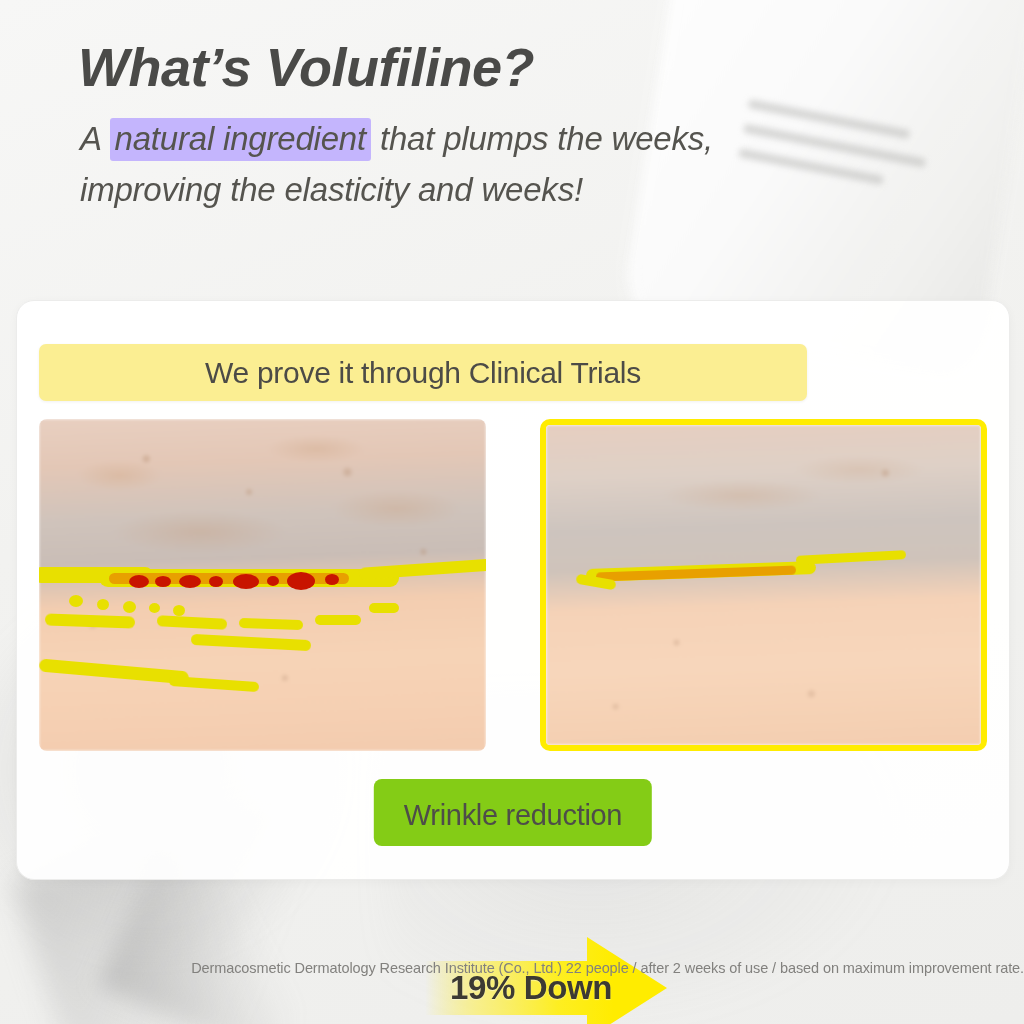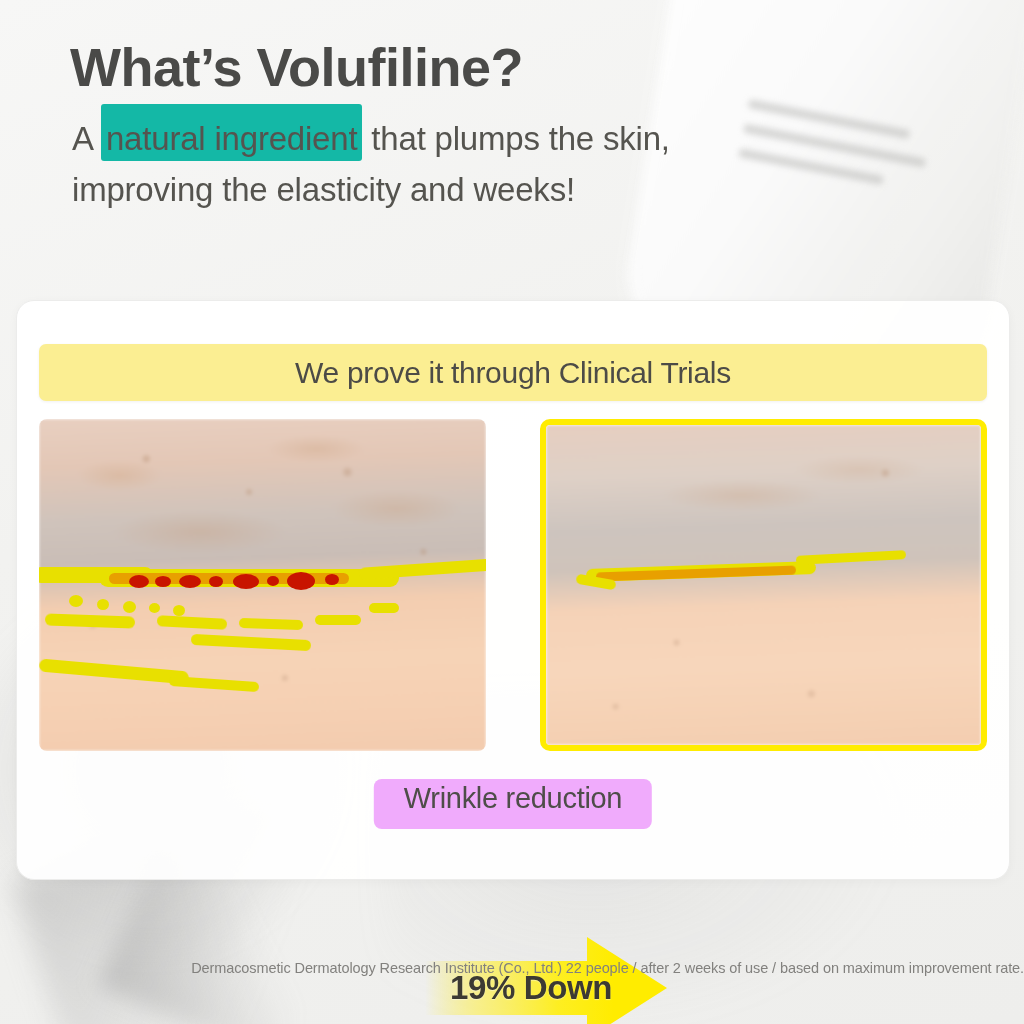--- a/index.html
+++ b/index.html
@@ -89,40 +89,40 @@
   }
   .bg-shadow-d {
     position: absolute;
     right: 120px; top: 700px;
     width: 520px; height: 330px;
     background: radial-gradient(ellipse at 40% 40%, rgba(170,170,170,.16), rgba(170,170,170,0) 70%);
     filter: blur(16px);
   }
 
   
-  #header { position: absolute; left: 70px; top: 36px; z-index: 5; }
+  #header { position: absolute; left: 78px; top: 36px; z-index: 5; font-style: italic; }
   #page-title {
     font-size: 54px;
     font-weight: bold;
     color: #4a4a48;
     letter-spacing: -.5px;
     margin: 0;
     line-height: 1.16;
     white-space: nowrap;
   }
   #subtitle {
     margin: 14px 0 0 2px;
     font-size: 33px;
     color: #55544f;
     line-height: 1.56;
     letter-spacing: -.2px;
   }
   .hl {
-    background: #14b8a6;
-    padding: 16px 5px 4px 5px;
+    background: #c4b5fd;
+    padding: 2px 5px 4px 5px;
     border-radius: 3px;
     color: #55544f;
   }
 
   
   #result-card {
     position: absolute;
     left: 16px;
     top: 300px;
     width: 992px;
@@ -131,21 +131,21 @@
     border: 1px solid #ececeb;
     border-radius: 18px;
     box-shadow: 0 2px 10px rgba(0,0,0,.035);
     z-index: 4;
   }
 
   #trial-banner {
     position: absolute;
     left: 22px;
     top: 43px;
-    width: 948px;
+    width: 768px;
     height: 57px;
     background: #fbee92;
     border-radius: 7px;
     display: flex;
     align-items: center;
     justify-content: center;
     box-shadow: 0 1px 3px rgba(0,0,0,.06);
   }
   #trial-banner-label {
     font-size: 30px;
@@ -240,23 +240,23 @@
     z-index: 8;
     text-shadow: 0 1px 1px rgba(255,255,255,.45);
   }
 
   
   #caption-pill {
     position: absolute;
     left: 50%;
     transform: translateX(-50%);
     top: 478px;
-    background: #f0abfc;
+    background: #84cc16;
     border-radius: 8px;
-    padding: 3px 30px 14px 30px;
+    padding: 20px 30px 14px 30px;
   }
   #caption-pill-label {
     font-size: 29px;
     color: #4e4d49;
     letter-spacing: -.3px;
   }
 
   
   #footnote {
     position: absolute;
@@ -283,21 +283,21 @@
   <div class="bg-shadow-a"></div>
   <div class="bg-shadow-d"></div>
   <div class="bg-shadow-b"></div>
   <div class="bg-shadow-c"></div>
 </div>
 
 <div id="header">
   <h1 id="page-title">What’s Volufiline?</h1>
   <div id="subtitle">
     <div>
-      <span>A </span><span class="hl">natural ingredient</span><span> that plumps the skin,</span>
+      <span>A </span><span class="hl">natural ingredient</span><span> that plumps the weeks,</span>
     </div>
     <div>improving the elasticity and weeks!</div>
   </div>
 </div>
 
 <div id="result-card">
 
   <div id="trial-banner">
     <span id="trial-banner-label">We prove it through Clinical Trials</span>
   </div>

